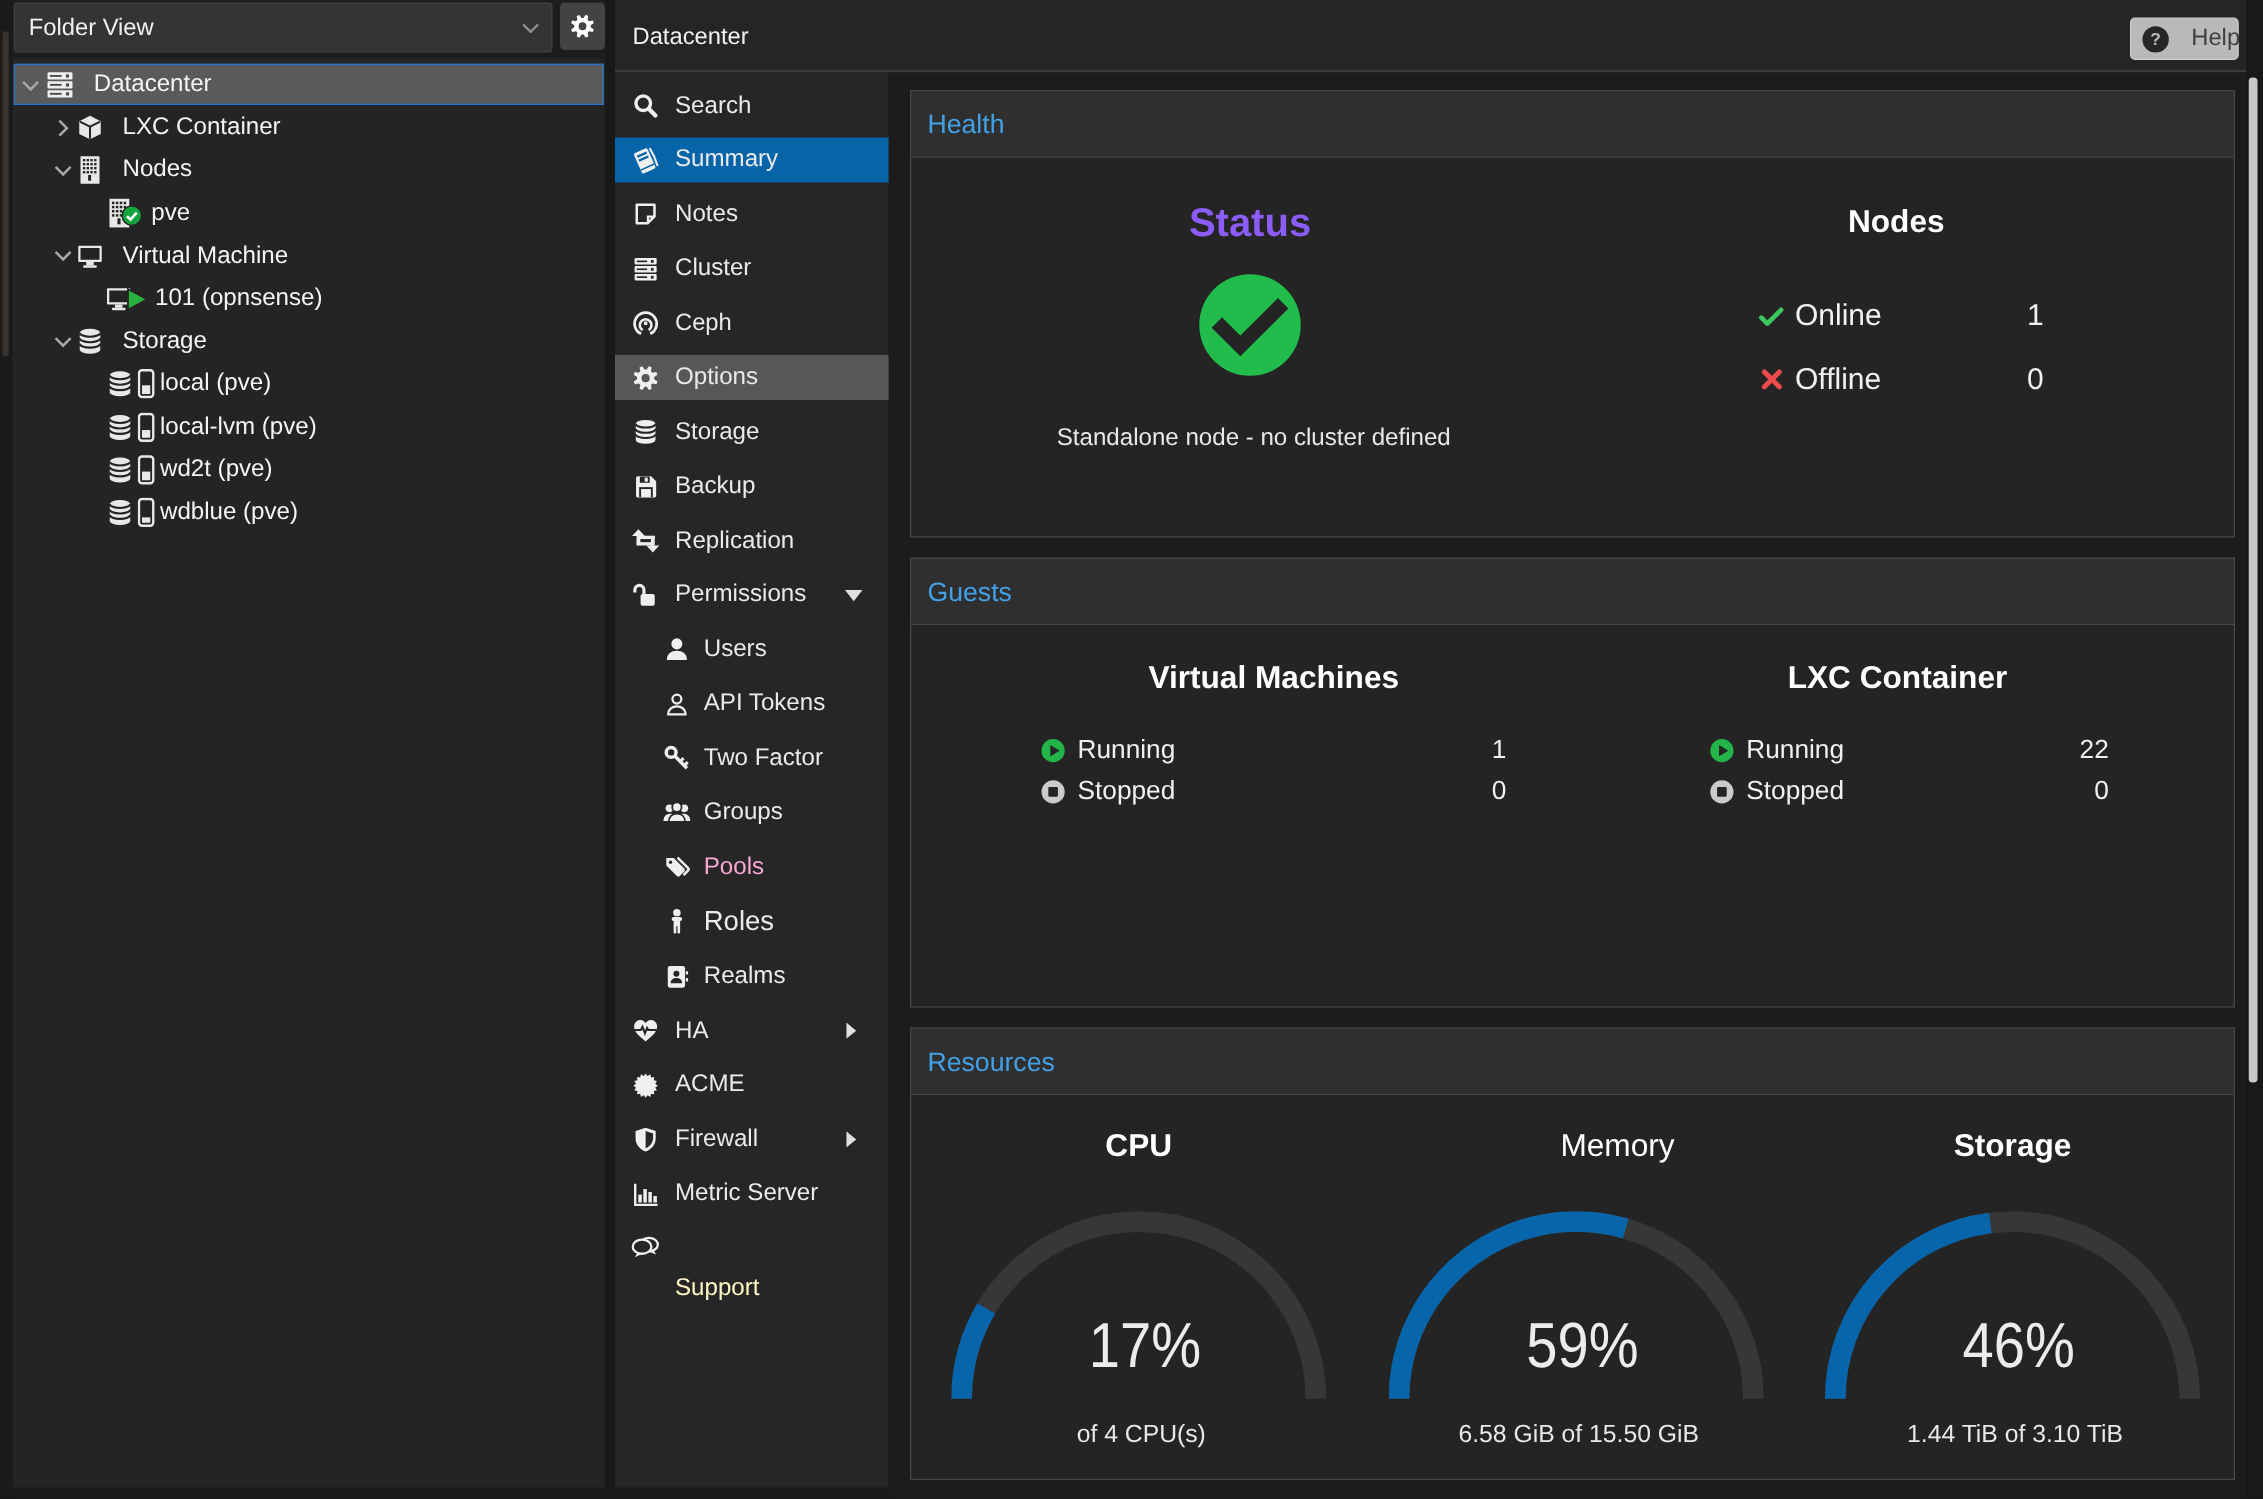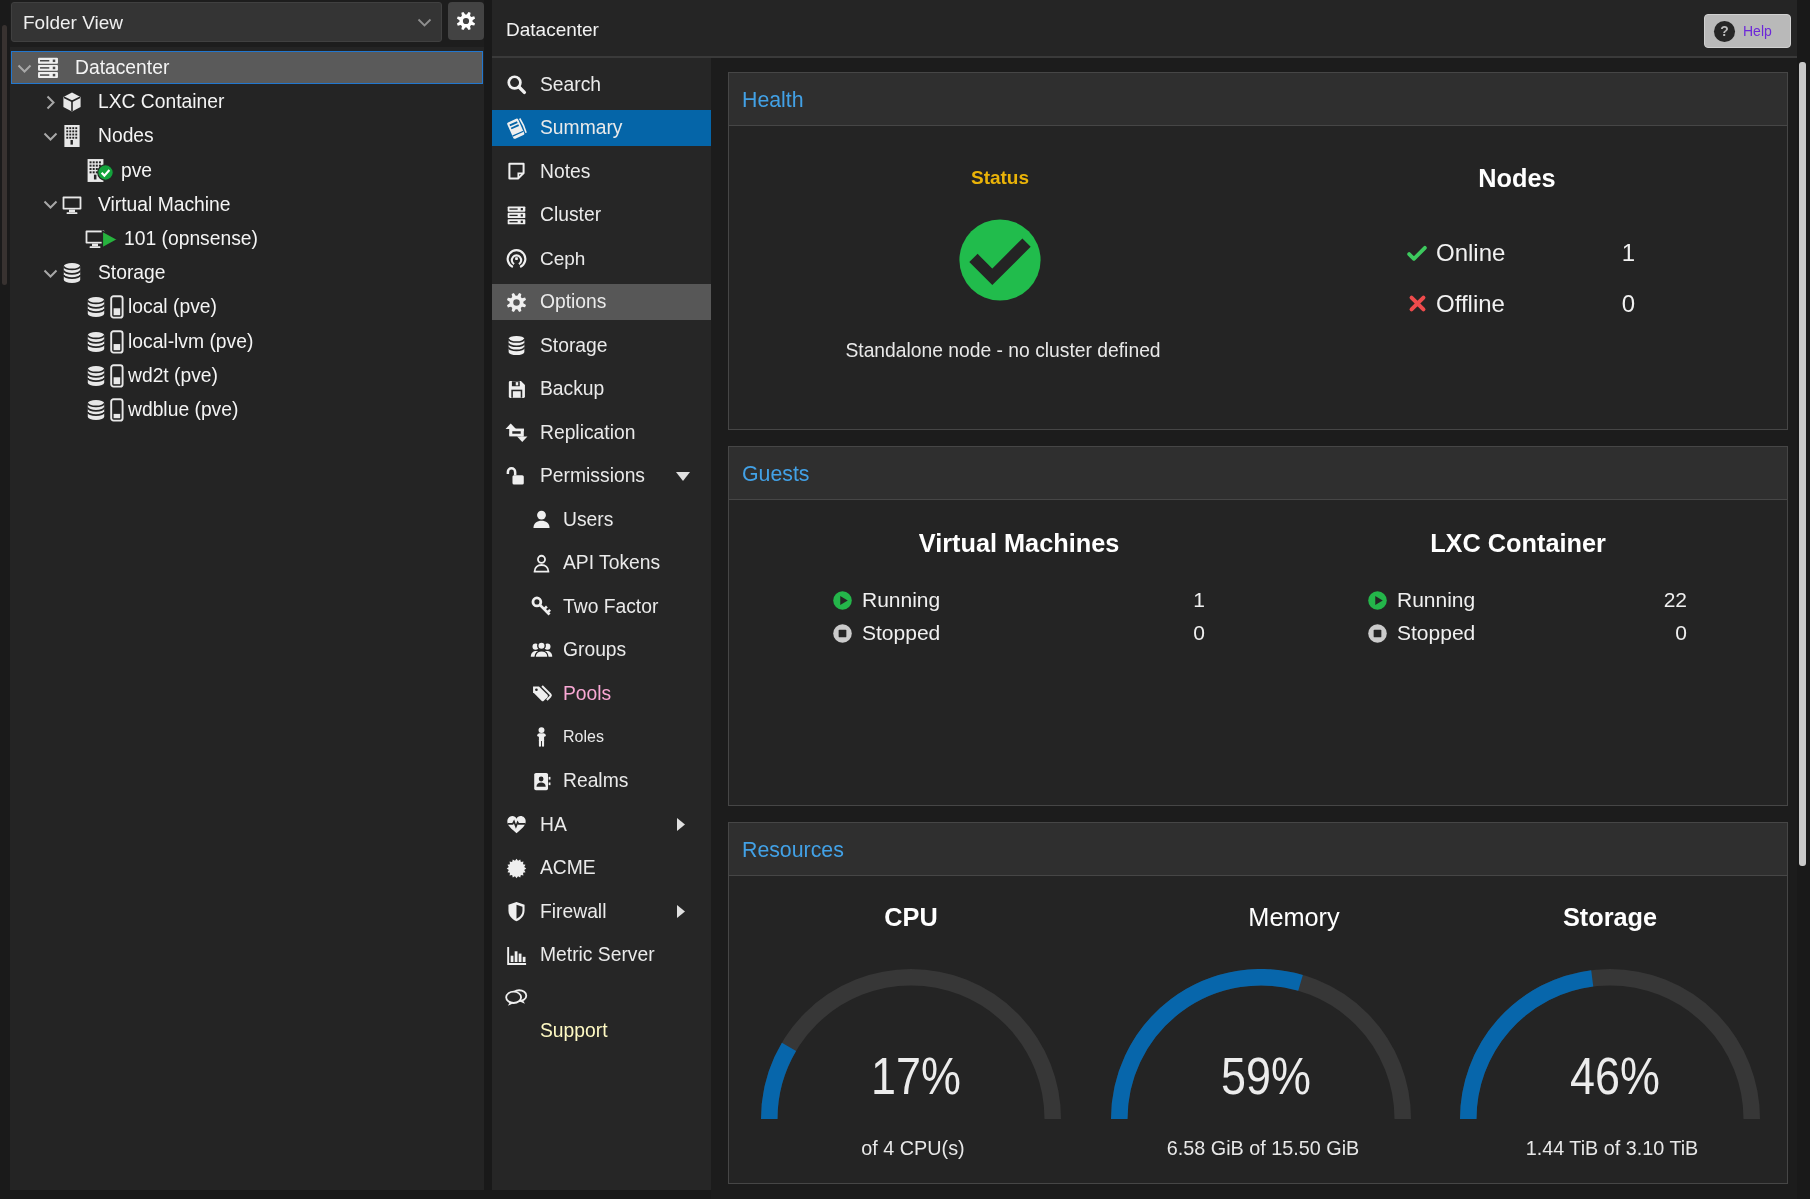--- a/index.html
+++ b/index.html
@@ -166,21 +166,21 @@
     </svg></div>
 <div style="position:absolute;left:128px;top:410.0px;transform:translateY(-50%);font-size:19.3px;color:#f4f4f4;font-weight:normal;white-space:nowrap;letter-spacing:0">wdblue (pve)</div>
 <div style="position:absolute;left:492px;top:0px;width:1305px;height:56px;background:#252525"></div>
 <div style="position:absolute;left:492px;top:56px;width:1305px;height:2px;background:#3a3a3a"></div>
 <div style="position:absolute;left:506px;top:30px;transform:translateY(-50%);font-size:19px;color:#f2f2f2;font-weight:normal;white-space:nowrap;letter-spacing:0">Datacenter</div>
 <div style="position:absolute;left:1704px;top:14px;width:87px;height:34px;background:#b9b9b9;border-radius:4px;border:1px solid #d0d0d0">
     <div style="position:absolute;left:8px;top:5px;line-height:0"><svg width="23" height="23" viewBox="0 0 24 24">
         <circle cx="12" cy="12" r="11" fill="#262626"></circle>
         <text x="12" y="17" text-anchor="middle" font-size="14.5" font-weight="bold" fill="#bbbbbb" font-family="Liberation Sans">?</text>
       </svg></div>
-    <div style="position:absolute;left:38px;top:50%;transform:translateY(-50%);font-size:14px;color:#6d28d9">Help</div>
+    <div style="position:absolute;left:48px;top:50%;transform:translateY(-50%);font-size:19px;color:#404040">Help</div>
   </div>
 <div style="position:absolute;left:492px;top:58px;width:219px;height:1132px;background:#262626"></div>
 <div style="position:absolute;left:505.0px;top:73.0px;width:23px;height:23px;line-height:0"><svg width="23" height="23" viewBox="0 0 24 24">
       <circle cx="10" cy="10" r="6.1" fill="none" stroke="#efefef" stroke-width="2.8"></circle>
       <line x1="14.6" y1="14.6" x2="20.2" y2="20.2" stroke="#efefef" stroke-width="3.6" stroke-linecap="round"></line>
     </svg></div>
 <div style="position:absolute;left:540px;top:84.5px;transform:translateY(-50%);font-size:19.3px;color:#eaeaea;font-weight:normal;white-space:nowrap;letter-spacing:0">Search</div>
 <div style="position:absolute;left:492px;top:109.83px;width:219px;height:36.4px;background:#0565a8"></div>
 <div style="position:absolute;left:505.0px;top:116.5px;width:23px;height:23px;line-height:0"><svg width="23" height="23" viewBox="0 0 24 24">
       <g transform="rotate(-24 12 12)">
@@ -286,21 +286,21 @@
       <path d="M12.6 4.2 L21.2 12.8 A1.7 1.7 0 0 1 21.2 15.2 L17.6 18.8" fill="none" stroke="#efefef" stroke-width="2.1"></path>
     </svg></div>
 <div style="position:absolute;left:563px;top:693.9200000000001px;transform:translateY(-50%);font-size:19.3px;color:#f9a8d4;font-weight:normal;white-space:nowrap;letter-spacing:0">Pools</div>
 <div style="position:absolute;left:529.5px;top:726.0px;width:23px;height:23px;line-height:0"><svg width="23" height="23" viewBox="0 0 24 24">
       <circle cx="12" cy="4.3" r="3.1" fill="#efefef"></circle>
       <rect x="7.6" y="7.9" width="8.8" height="3.4" rx="1.7" fill="#efefef"></rect>
       <rect x="9.3" y="7.9" width="5.4" height="7.8" fill="#efefef"></rect>
       <rect x="9.3" y="14.2" width="2.2" height="7.4" rx="1" fill="#efefef"></rect>
       <rect x="12.5" y="14.2" width="2.2" height="7.4" rx="1" fill="#efefef"></rect>
     </svg></div>
-<div style="position:absolute;left:563px;top:737.45px;transform:translateY(-50%);font-size:16px;color:#eaeaea;font-weight:normal;white-space:nowrap;letter-spacing:0">Roles</div>
+<div style="position:absolute;left:563px;top:737.45px;transform:translateY(-50%);font-size:22px;color:#eaeaea;font-weight:normal;white-space:nowrap;letter-spacing:0">Roles</div>
 <div style="position:absolute;left:529.5px;top:769.5px;width:23px;height:23px;line-height:0"><svg width="23" height="23" viewBox="0 0 24 24">
       <rect x="4.4" y="3" width="14.4" height="18" rx="1.8" fill="#efefef"></rect>
       <line x1="20.4" y1="7.2" x2="20.4" y2="10" stroke="#efefef" stroke-width="1.9"></line>
       <line x1="20.4" y1="13" x2="20.4" y2="15.8" stroke="#efefef" stroke-width="1.9"></line>
       <circle cx="11.6" cy="9.4" r="2.5" fill="#262626"></circle>
       <path d="M6.8 17.4 c0-3 2.2-4.4 4.8-4.4 s4.8 1.4 4.8 4.4 z" fill="#262626"></path>
     </svg></div>
 <div style="position:absolute;left:563px;top:780.98px;transform:translateY(-50%);font-size:19.3px;color:#eaeaea;font-weight:normal;white-space:nowrap;letter-spacing:0">Realms</div>
 <div style="position:absolute;left:505.0px;top:813.0px;width:23px;height:23px;line-height:0"><svg width="23" height="23" viewBox="0 0 24 24">
       <path d="M12 21 C7 16.8 2.4 13.4 2.4 8.6 C2.4 5.4 4.9 3.2 7.7 3.2 C9.6 3.2 11.2 4.3 12 5.9 C12.8 4.3 14.4 3.2 16.3 3.2 C19.1 3.2 21.6 5.4 21.6 8.6 C21.6 13.4 17 16.8 12 21 Z" fill="#efefef"></path>
@@ -340,21 +340,21 @@
 <div style="position:absolute;left:711px;top:58px;width:1086px;height:1141px;background:#1c1c1c"></div>
 <div style="position:absolute;left:728px;top:72px;width:1060px;height:53px;background:#2f2f2f;border:1px solid #464646;border-bottom:none"></div>
 <div style="position:absolute;left:742px;top:99.5px;transform:translateY(-50%);font-size:21.3px;color:#42a1e6;font-weight:normal;white-space:nowrap;letter-spacing:0">Health</div>
 <div style="position:absolute;left:728px;top:125px;width:1060px;height:305px;background:#242424;border:1px solid #464646"></div>
 <div style="position:absolute;left:728px;top:446px;width:1060px;height:53px;background:#2f2f2f;border:1px solid #464646;border-bottom:none"></div>
 <div style="position:absolute;left:742px;top:473.5px;transform:translateY(-50%);font-size:21.3px;color:#42a1e6;font-weight:normal;white-space:nowrap;letter-spacing:0">Guests</div>
 <div style="position:absolute;left:728px;top:499px;width:1060px;height:307px;background:#242424;border:1px solid #464646"></div>
 <div style="position:absolute;left:728px;top:822px;width:1060px;height:53px;background:#2f2f2f;border:1px solid #464646;border-bottom:none"></div>
 <div style="position:absolute;left:742px;top:849.5px;transform:translateY(-50%);font-size:21.3px;color:#42a1e6;font-weight:normal;white-space:nowrap;letter-spacing:0">Resources</div>
 <div style="position:absolute;left:728px;top:875px;width:1060px;height:309px;background:#242424;border:1px solid #464646"></div>
-<div style="position:absolute;left:1000px;top:178px;transform:translate(-50%,-50%);font-size:19px;color:#eab308;font-weight:bold;white-space:nowrap;letter-spacing:0">Status</div>
+<div style="position:absolute;left:1000px;top:178px;transform:translate(-50%,-50%);font-size:32px;color:#8b5cf6;font-weight:bold;white-space:nowrap;letter-spacing:0">Status</div>
 <div style="position:absolute;left:1517px;top:178px;transform:translate(-50%,-50%);font-size:25.3px;color:#ffffff;font-weight:bold;white-space:nowrap;letter-spacing:0">Nodes</div>
 <div style="position:absolute;left:958px;top:218px;line-height:0"><svg width="84" height="84" viewBox="0 0 24 24">
       <circle cx="12" cy="12" r="11.6" fill="#21bc4c"></circle>
       <path d="M5.6 12.6 L9.8 16.8 L18.4 8.2" fill="none" stroke="#242424" stroke-width="3.35" stroke-linecap="square" stroke-linejoin="miter"></path>
     </svg></div>
 <div style="position:absolute;left:1003px;top:351px;transform:translate(-50%,-50%);font-size:19.3px;color:#e8e8e8;font-weight:normal;white-space:nowrap;letter-spacing:0">Standalone node - no cluster defined</div>
 <div style="position:absolute;left:1406.0px;top:242.0px;width:22px;height:22px;line-height:0"><svg width="22" height="22" viewBox="0 0 24 24">
       <path d="M3.4 13.2 L8.6 18.4 L20.6 6.4" fill="none" stroke="#3dc95e" stroke-width="4.1" stroke-linecap="round" stroke-linejoin="round"></path>
     </svg></div>
 <div style="position:absolute;left:1436px;top:253px;transform:translateY(-50%);font-size:24px;color:#f1f1f1;font-weight:normal;white-space:nowrap;letter-spacing:0">Online</div>

